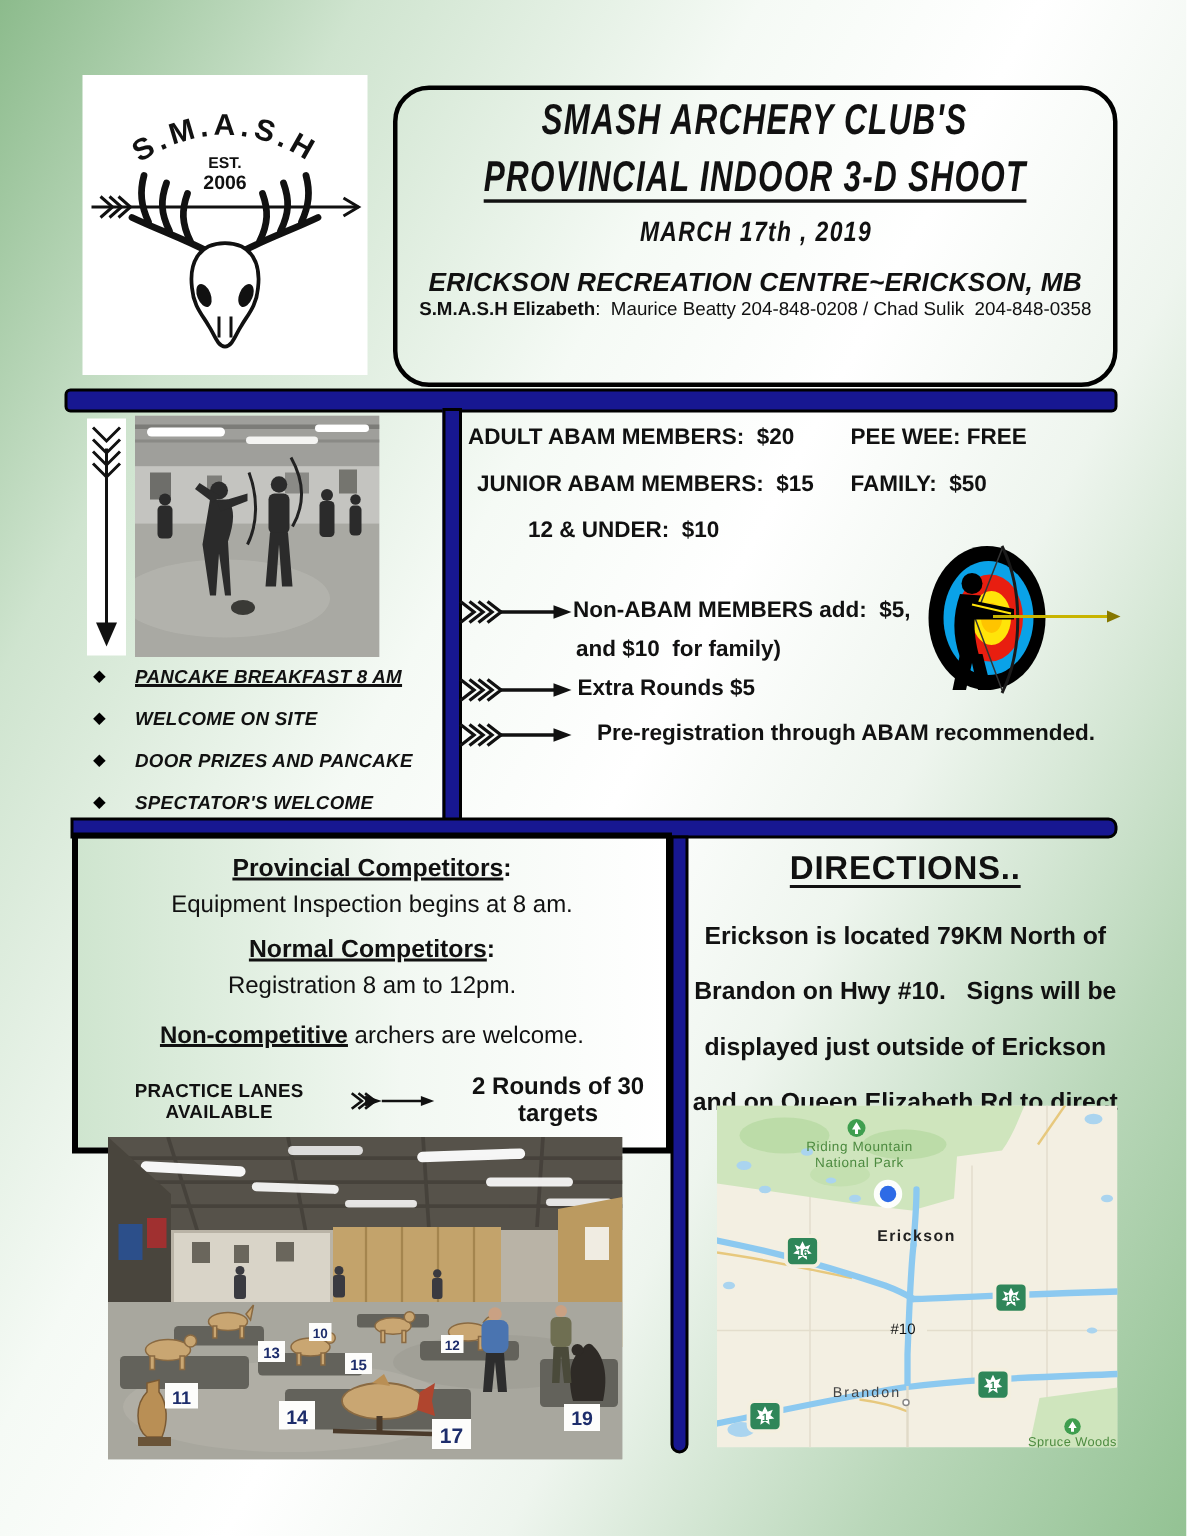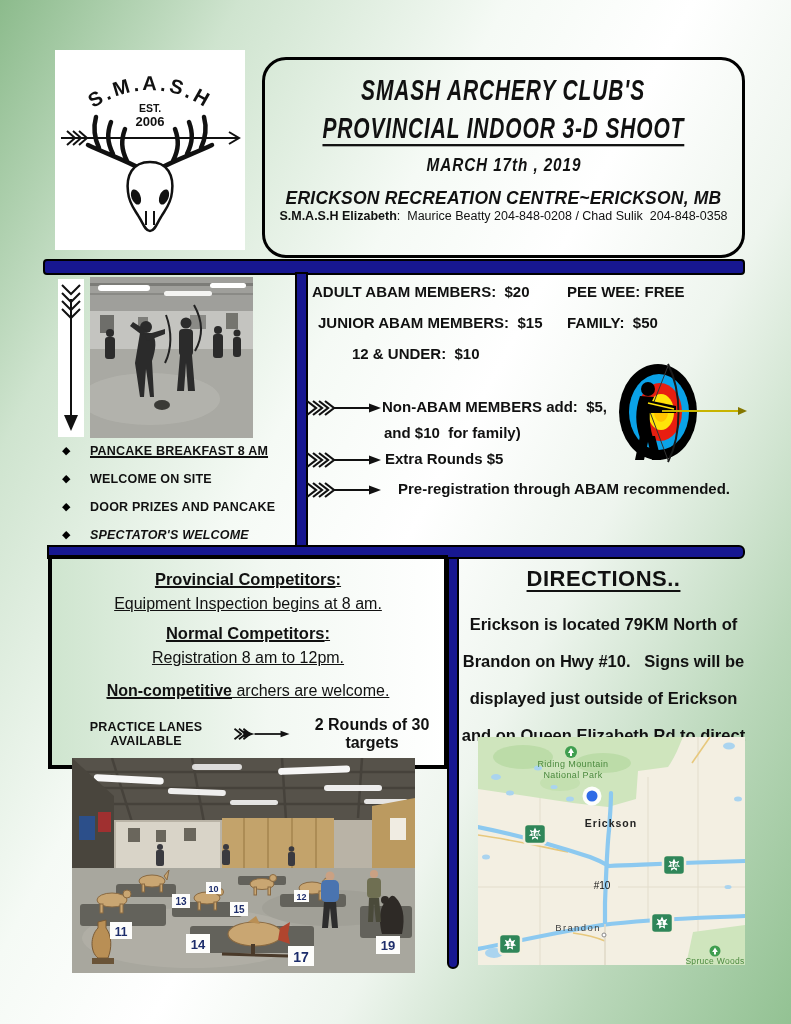--- a/index.html
+++ b/index.html
@@ -7,21 +7,21 @@
   #page{position:relative;width:791px;height:1024px;
     background:linear-gradient(118deg,#8cbb8c 0%,#cfe4cf 18%,#f5faf5 38%,#ffffff 52%,#eef5ee 66%,#b9d7b9 84%,#93c293 100%);}
   .abs{position:absolute;}
   .pre{white-space:pre-wrap;}
 
   
   #logo-box{left:55px;top:50px;width:190px;height:200px;background:#fff;}
 
   
   #header-box{left:262px;top:57px;width:483px;height:201px;border:3px solid #000;border-radius:24px;
-    display:flex;flex-direction:column;align-items:center;justify-content:flex-start;padding-top:16px;box-sizing:border-box;}
+    display:flex;flex-direction:column;align-items:center;justify-content:flex-start;padding-top:6px;box-sizing:border-box;}
   .title-line{font-weight:bold;font-style:italic;letter-spacing:1px;transform:scale(.84,1.15);transform-origin:center;display:inline-block;}
   #title1{font-size:25px;margin-bottom:9px;}
   #title2{font-size:25px;text-decoration:underline;text-decoration-thickness:2px;text-underline-offset:5px;margin-bottom:12px;}
   #hdr-date{font-size:17px;font-weight:bold;font-style:italic;letter-spacing:1px;transform:scale(.9,1.1);margin-bottom:13px;}
   #hdr-venue{font-size:17.5px;font-weight:bold;font-style:italic;letter-spacing:.2px;}
   #hdr-contacts{font-size:12.5px;}
   #hdr-contacts b{font-weight:bold;}
 
   
   .navy{background:#171791;border:2px solid #000;box-sizing:border-box;}
@@ -29,41 +29,41 @@
   #vdiv1{left:295px;top:272px;width:13px;height:283px;}
   #bar2{left:47px;top:545px;width:698px;height:14px;border-radius:0 6px 6px 0;}
   #vdiv2{left:447px;top:557px;width:12px;height:412px;border-radius:0 0 6px 6px;}
 
   
   #varrow{left:58px;top:279px;width:26px;height:158px;background:#fff;}
   #photo1{left:90px;top:277px;width:163px;height:161px;}
   #amenities{left:56px;top:441px;width:238px;}
   .amen-row{display:flex;align-items:center;margin-bottom:9px;height:19px;}
   .amen-glyph{width:34px;font-size:11px;color:#000;padding-left:6px;box-sizing:border-box;}
-  .amen-text{font-size:12.5px;font-weight:bold;letter-spacing:.2px;}
+  .amen-text{font-size:12.5px;font-weight:bold;letter-spacing:.2px;font-style:italic;}
   .amen-row:nth-child(1) .amen-text{text-decoration:underline;text-decoration-thickness:1.5px;}
   .amen-row:nth-child(4) .amen-text{font-style:italic;}
 
   
   .fee{font-size:15px;font-weight:bold;}
   #fee-a{left:312px;top:283px;}
   #fee-b{left:318px;top:314px;}
   #fee-c{left:352px;top:345px;}
   #fee-r1{left:567px;top:283px;}
   #fee-r2{left:567px;top:314px;}
   .note-text{font-size:15px;font-weight:bold;}
   .note-arrow{width:78px;height:18px;}
   #na1{left:305px;top:399px;} #nt1{left:382px;top:398px;} #nt1b{left:384px;top:424px;}
   #na2{left:305px;top:451px;} #nt2{left:385px;top:450px;}
   #na3{left:305px;top:481px;} #nt3{left:398px;top:480px;}
   #archer{left:618px;top:362px;width:130px;height:102px;}
 
   
   #comp-box{left:48px;top:555px;width:400px;height:214px;border:4px solid #000;box-sizing:border-box;
-    background:linear-gradient(to right,#cfe5cf 0%,#f2f8f2 55%,#ffffff 100%);text-align:center;text-decoration:underline;}
+    background:linear-gradient(to right,#cfe5cf 0%,#f2f8f2 55%,#ffffff 100%);text-align:center;}
   .comp-h{font-size:16.5px;font-weight:bold;margin-top:11px;}
   .comp-h .u{text-decoration:underline;text-decoration-thickness:1.8px;}
   .comp-p{font-size:16px;margin-top:6px;}
   #comp-noncomp{font-size:16px;margin-top:15px;}
   #comp-noncomp .u{font-weight:bold;text-decoration:underline;text-decoration-thickness:1.8px;}
   #practice-row{position:absolute;left:16px;bottom:13px;display:flex;align-items:center;gap:9px;}
   #practice-label{font-size:12.5px;font-weight:bold;letter-spacing:.2px;}
   #practice-arrow{width:58px;height:14px;}
   #rounds-label{font-size:16px;font-weight:bold;}
 

